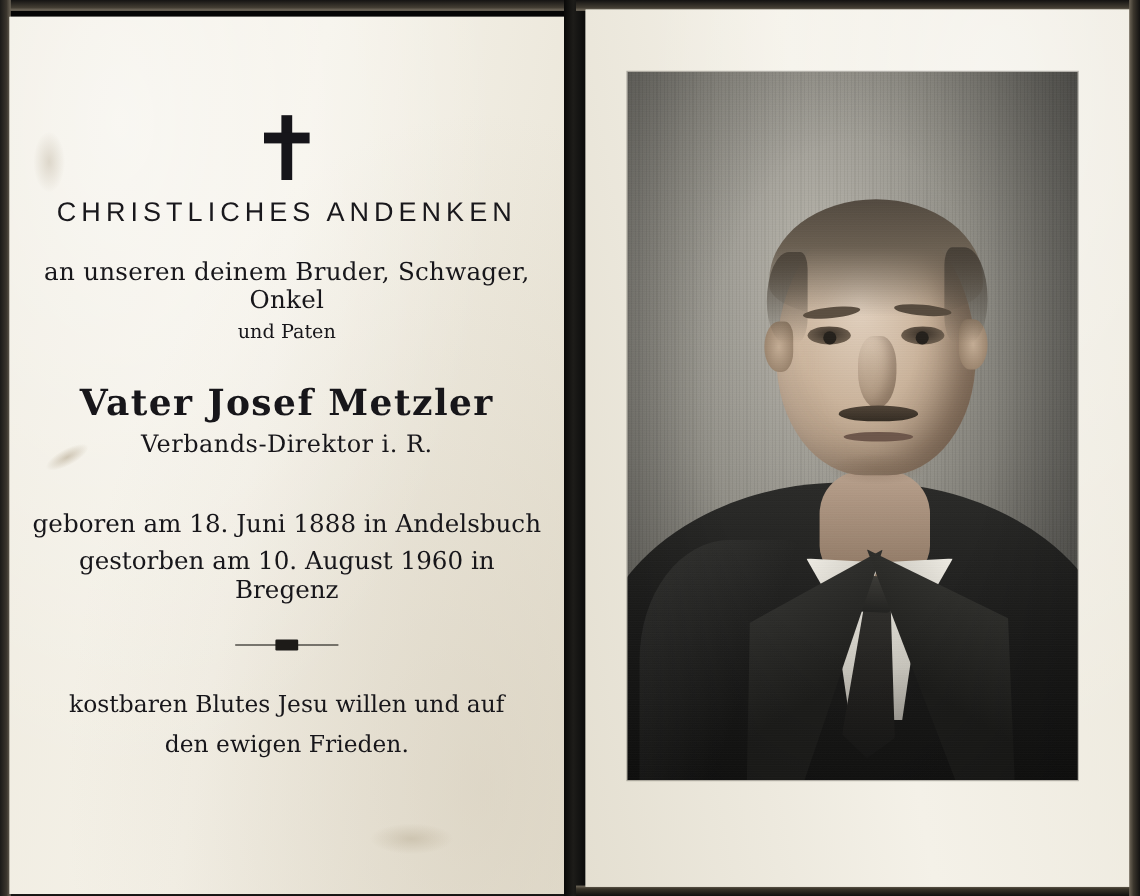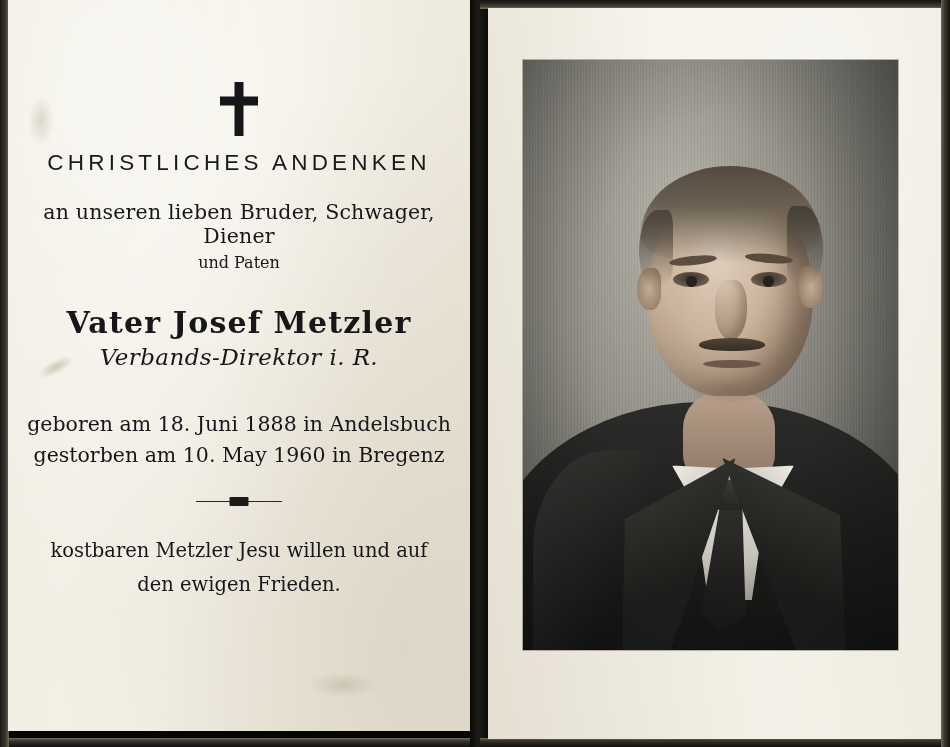--- a/index.html
+++ b/index.html
@@ -18,21 +18,21 @@
     position: relative;
     width: 950px;
     height: 747px;
     background: #050505;
   }
 
   
   #left-leaf {
     position: absolute;
     left: 8px;
-    top: 0;
+    top: 14px;
     width: 462px;
     height: 731px;
     background: #f2efe6;
     box-shadow: inset 0 0 26px rgba(120,110,95,0.30);
   }
   #left-leaf .paper-tint {
     position: absolute;
     inset: 0;
     background:
       radial-gradient(ellipse at 20% 12%, rgba(255,255,255,0.55), rgba(255,255,255,0) 60%),
@@ -150,23 +150,22 @@
   }
 
   #deceased-name {
     margin-top: 33px;
     font-size: 30px;
     font-weight: 700;
     letter-spacing: 1.2px;
   }
   #deceased-title {
     margin-top: 4px;
-    font-size: 23px;
+    font-size: 20px;
     letter-spacing: 0.4px;
-    font-style: italic;
   }
 
   #birth-line {
     margin-top: 42px;
     font-size: 20.5px;
   }
   #death-line {
     margin-top: 7px;
     font-size: 20.5px;
   }
@@ -499,39 +498,39 @@
 
       <div id="cross-icon">
         <svg width="46" height="58" viewBox="0 0 46 58" aria-hidden="true">
           <rect x="18.5" y="2" width="9" height="54" fill="#16151a"></rect>
           <rect x="4" y="16.5" width="38" height="9" fill="#16151a"></rect>
         </svg>
       </div>
 
       <div id="heading-andenken">CHRISTLICHES ANDENKEN</div>
 
-      <div class="fraktur" id="dedication-line-1">an unseren lieben Bruder, Schwager, Diener</div>
+      <div class="fraktur" id="dedication-line-1">an unseren deinem Bruder, Schwager, Onkel</div>
 
       <div class="fraktur" id="dedication-line-2">und Paten</div>
 
       <div class="fraktur" id="deceased-name">Vater Josef Metzler</div>
 
       <div class="fraktur" id="deceased-title">Verbands-Direktor i. R.</div>
 
       <div class="fraktur" id="birth-line">geboren am 18. Juni 1888 in Andelsbuch</div>
 
-      <div class="fraktur" id="death-line">gestorben am 10. May 1960 in Bregenz</div>
+      <div class="fraktur" id="death-line">gestorben am 10. August 1960 in Bregenz</div>
 
       <div id="divider-rule">
         <div class="bar"></div>
         <div class="dot"></div>
       </div>
 
       <div class="fraktur" id="prayer-block">
-        <span class="pline">kostbaren Metzler Jesu willen und auf</span>
+        <span class="pline">kostbaren Blutes Jesu willen und auf</span>
         <span class="pline">den ewigen Frieden.</span>
       </div>
 
     </div>
   </div>
 
   <div id="spine"></div>
 
   <div id="right-top-dark"></div>
   <div id="right-bottom-dark"></div>

